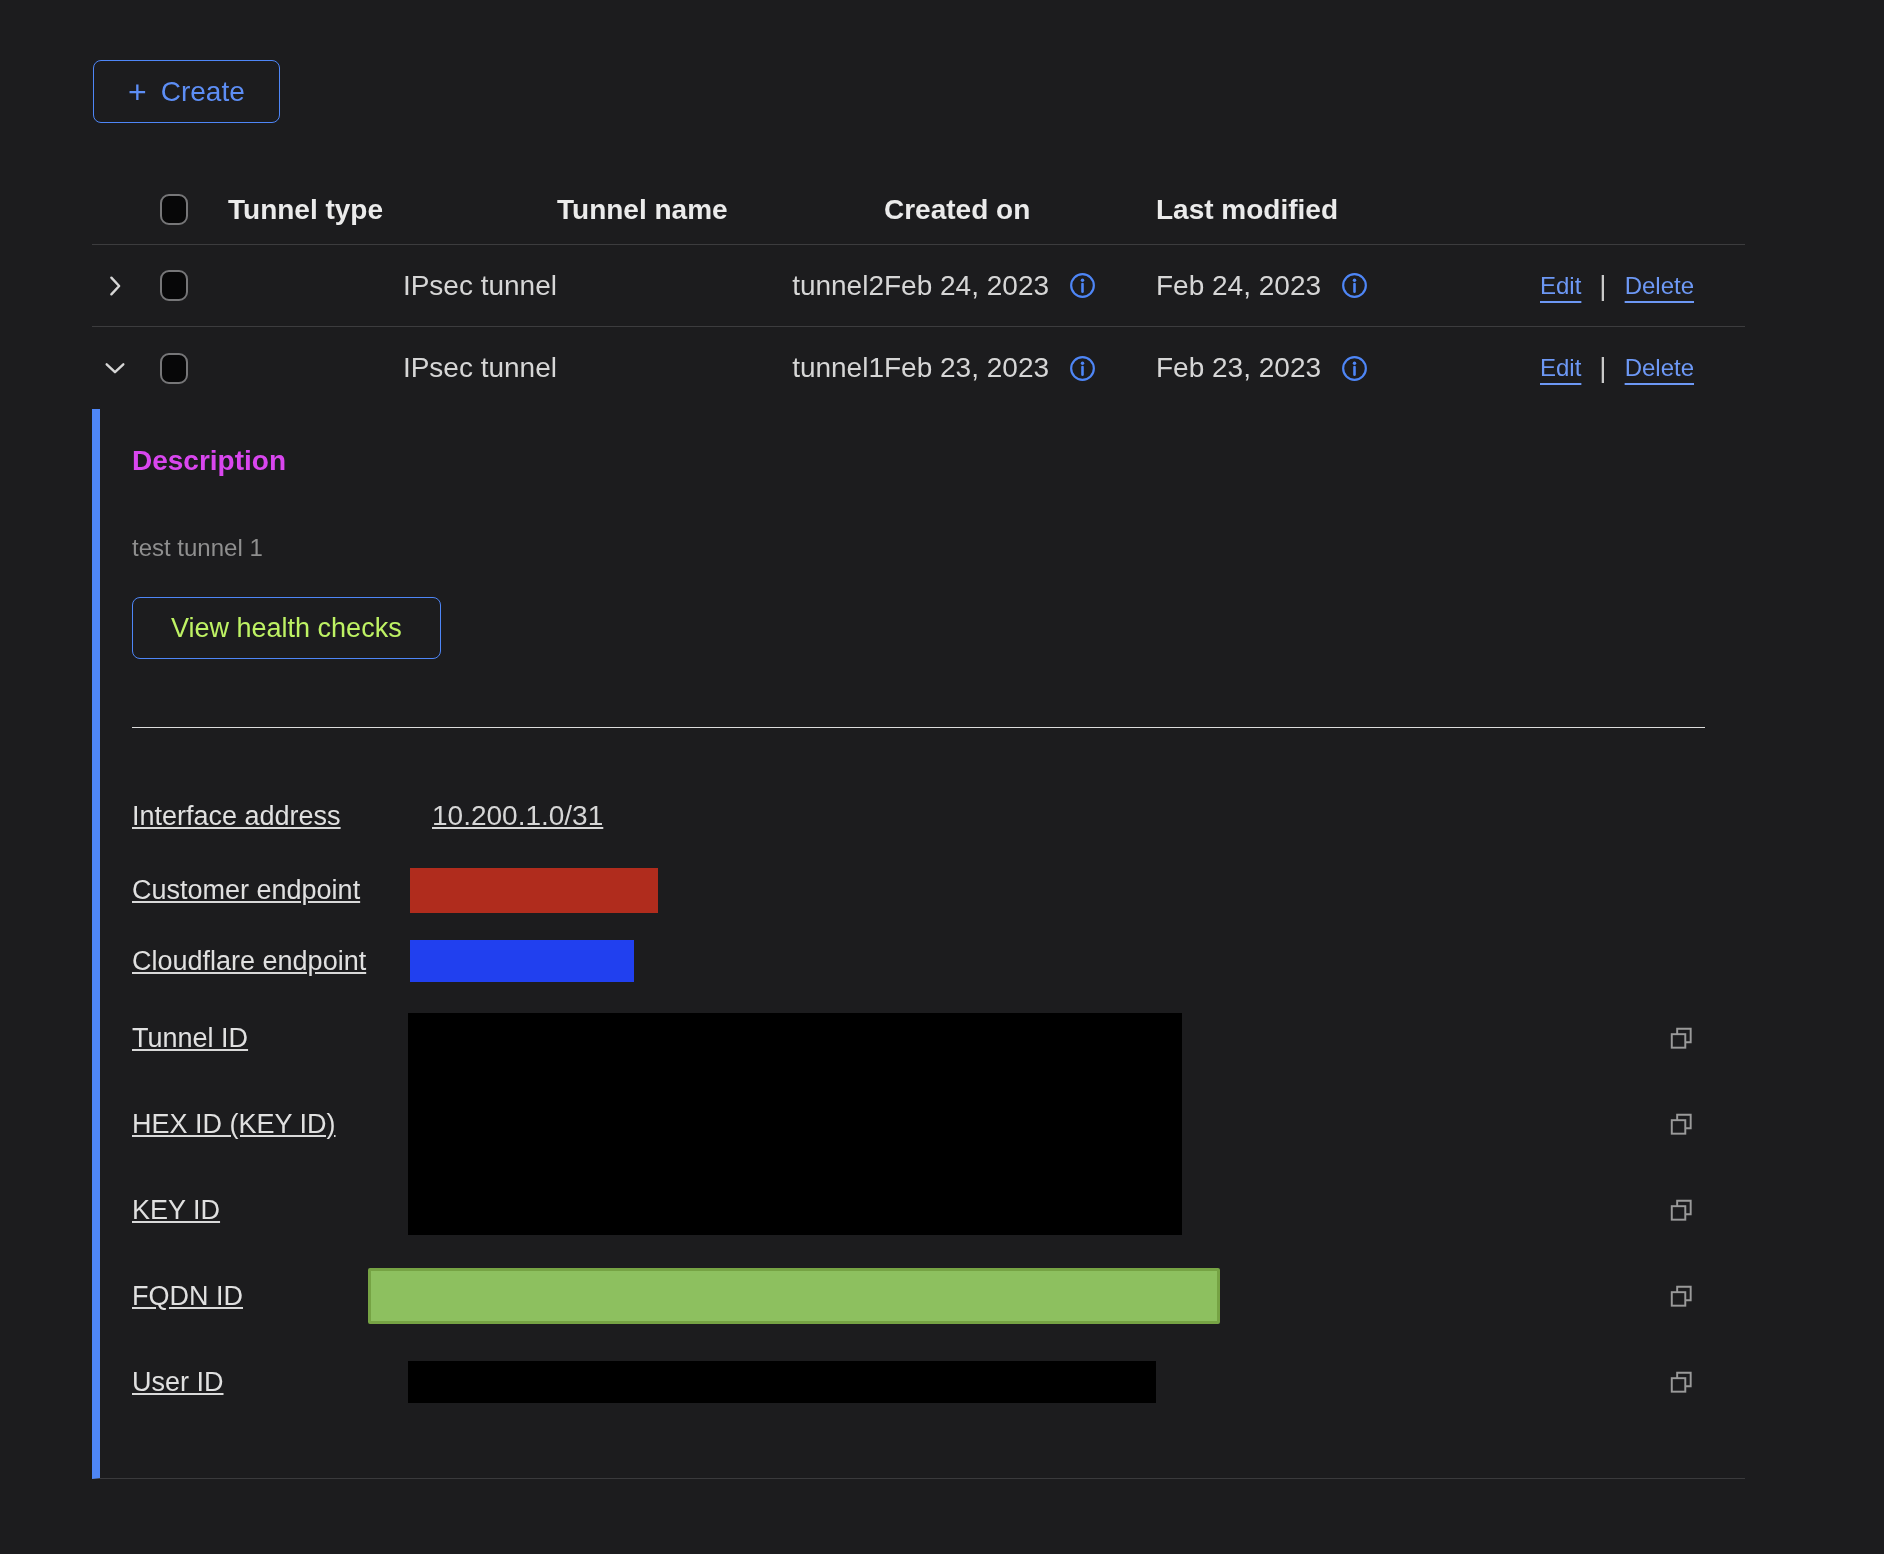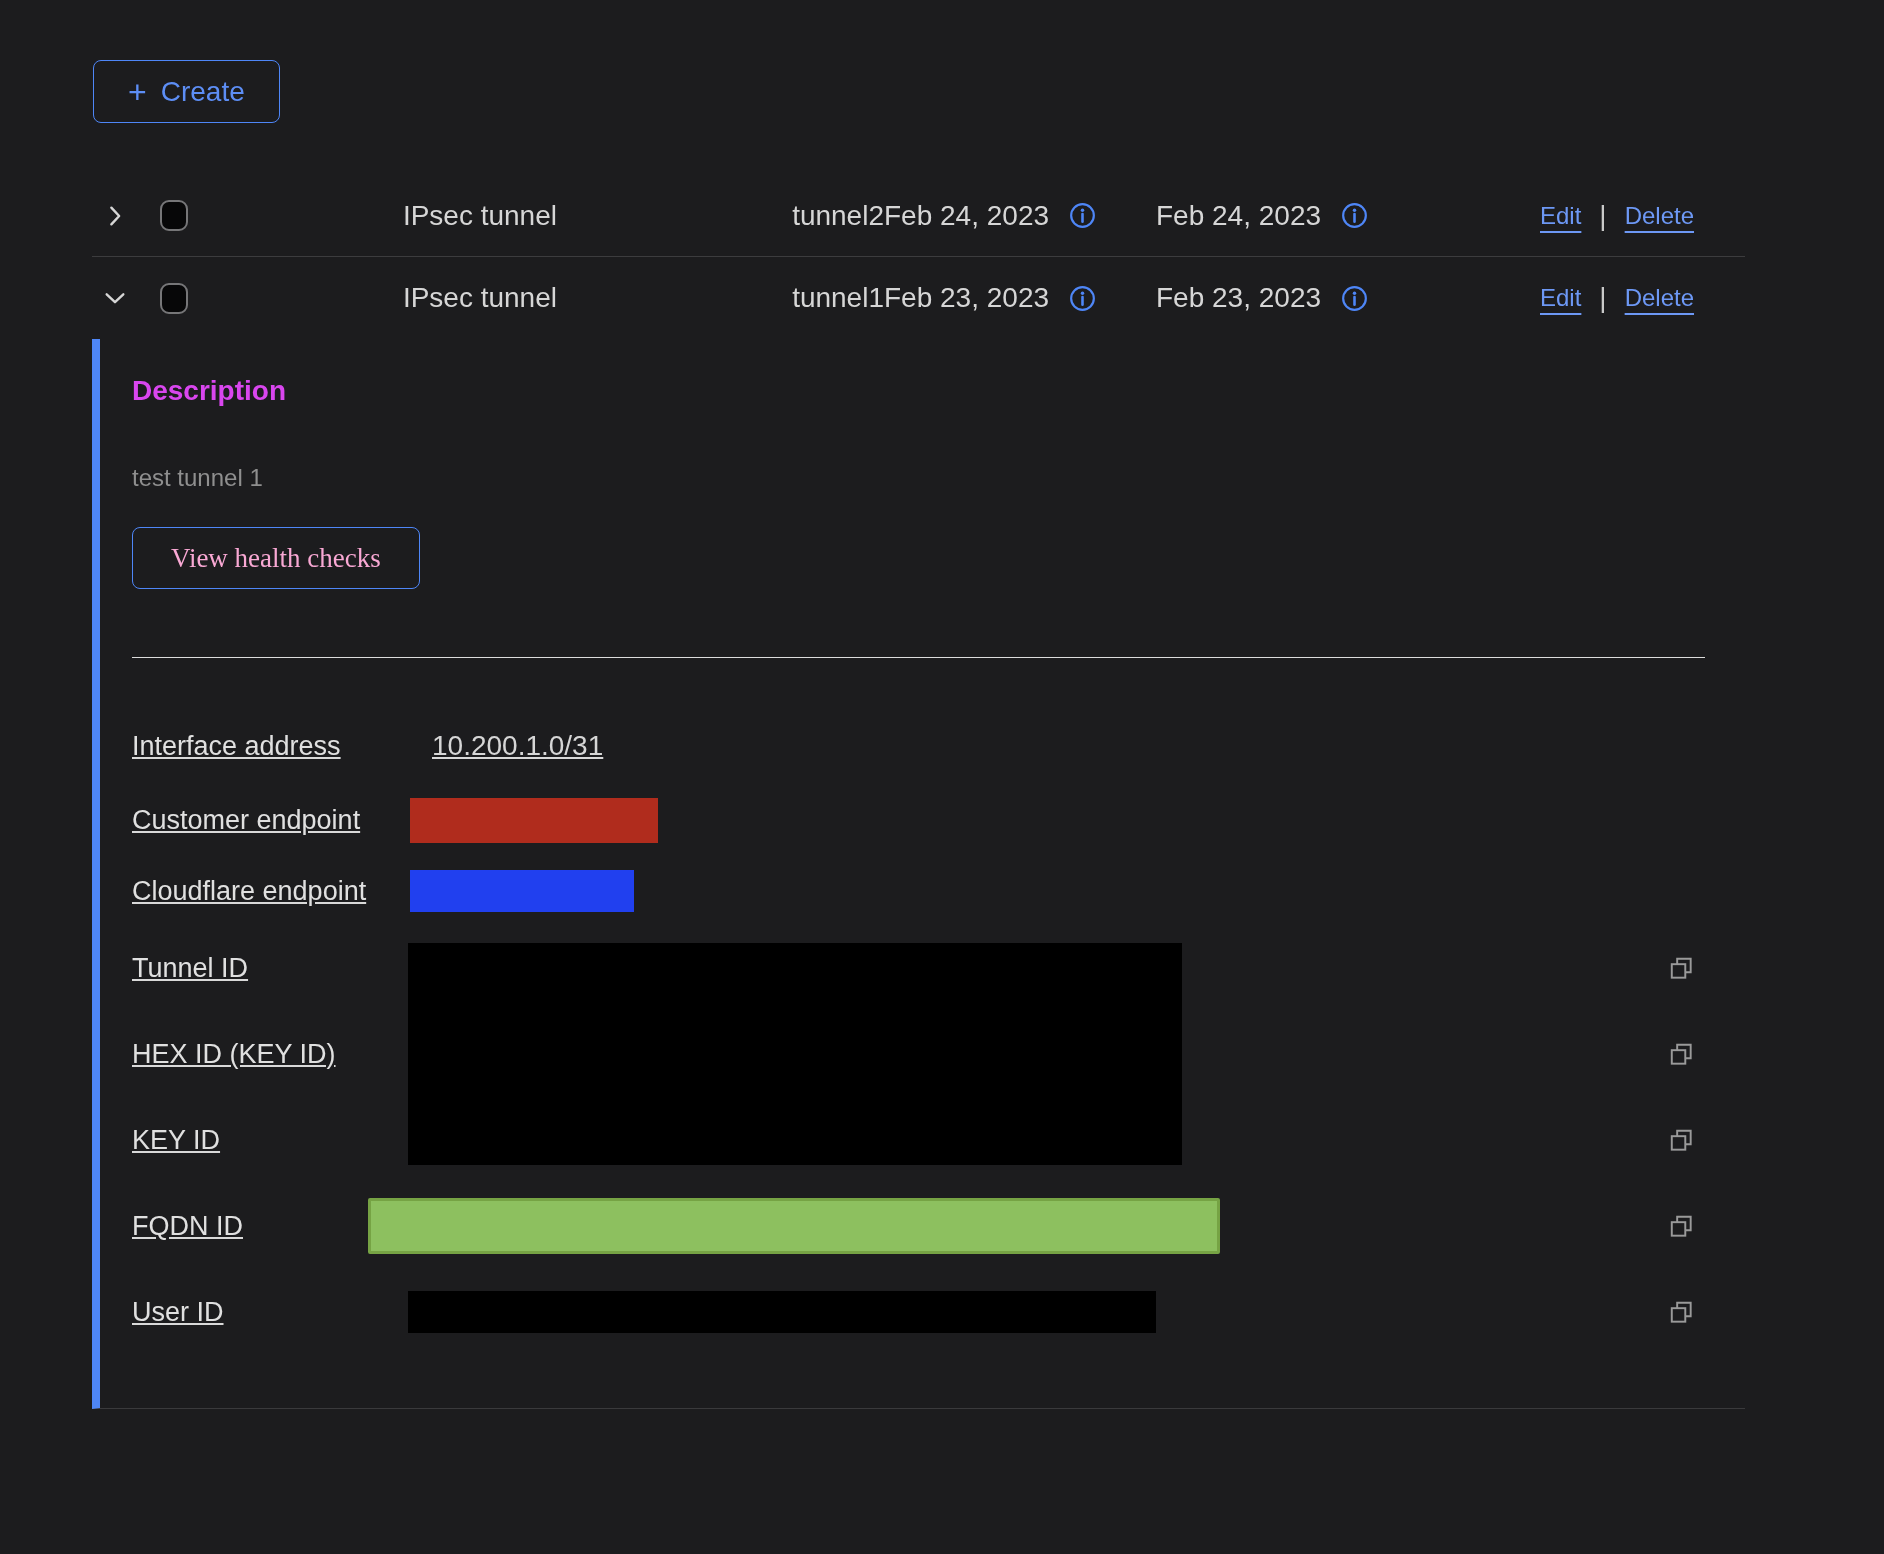--- a/index.html
+++ b/index.html
@@ -38,22 +38,22 @@
   .link { color:#6d98f5; font-size:24px; text-decoration:underline;
     text-underline-offset:7px; cursor:pointer; }
   .link-sep { color:#c9c9c9; font-size:28px; }
 
   
   .panel { margin-left:92px; width:1653px; border-left:8px solid #4e86f7;
     border-bottom:1px solid #3a3a3c; padding:36px 0 53px 32px; }
   .panel h3 { font-size:28px; font-weight:bold; color:#d946ef; line-height:32px; }
   .desc-value { margin-top:54px; font-size:24px; color:#8f8f8f; line-height:34px; }
   .health-btn { margin-top:32px; display:inline-flex; align-items:center;
-    height:62px; padding:0 38px; background:transparent; font-family:Liberation Serif, serif;
-    border:1.5px solid #4e86f7; border-radius:8px; color:#f9a8d4; font-size:27px; cursor:pointer; }
+    height:62px; padding:0 38px; background:transparent; font-family:Liberation Sans, sans-serif;
+    border:1.5px solid #4e86f7; border-radius:8px; color:#bef264; font-size:27px; cursor:pointer; }
   .panel-divider { margin-top:68px; width:1573px; height:0;
     border-top:1.5px solid #dcdcdc; }
 
   .details { margin-top:51px; width:1613px;text-decoration:underline; }
   .drow { display:flex; align-items:center; }
   .dlabel { width:300px; flex-shrink:0; font-size:27px; color:#e0e0e0; }
   .h74 { height:74px; } .h68 { height:68px; } .h86 { height:86px; }
 
   .v-text { font-size:28px; color:#d6d6d6; }
   .v-red   { margin-left:-22px; width:248px; height:45px; background:#b02c1d; }
@@ -97,20 +97,31 @@
 
   
   <button class="create-btn">
     <span class="plus">+</span>
     <span>Create</span>
   </button>
 
   
   <div class="table">
 
+    <div class="trow thead">
+      <div class="col-exp"></div>
+      <div class="col-check">
+        <span class="checkbox"></span>
+      </div>
+      <div class="col-type th">Tunnel type</div>
+      <div class="col-name th">Tunnel name</div>
+      <div class="col-created th">Created on</div>
+      <div class="col-modified th">Last modified</div>
+      <div class="col-actions"></div>
+    </div>
 
     <div class="trow tbody-row row-border">
       <div class="col-exp">
         <svg class="chev" viewBox="0 0 25 25">
             <use href="#i-chev-right"></use>
           </svg>
       </div>
       <div class="col-check">
         <span class="checkbox"></span>
       </div>

